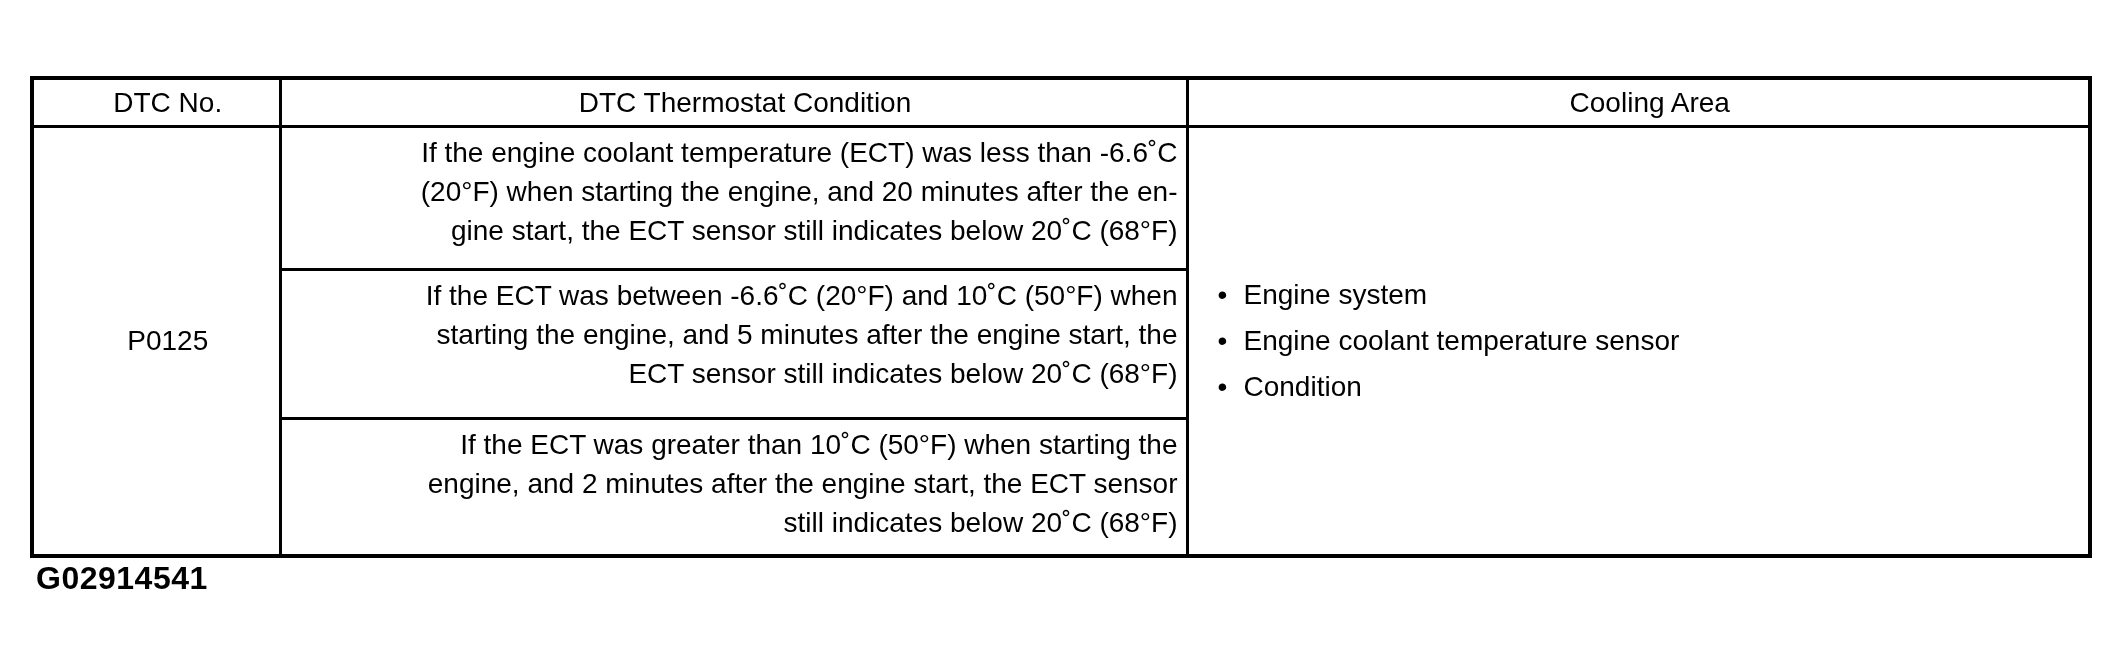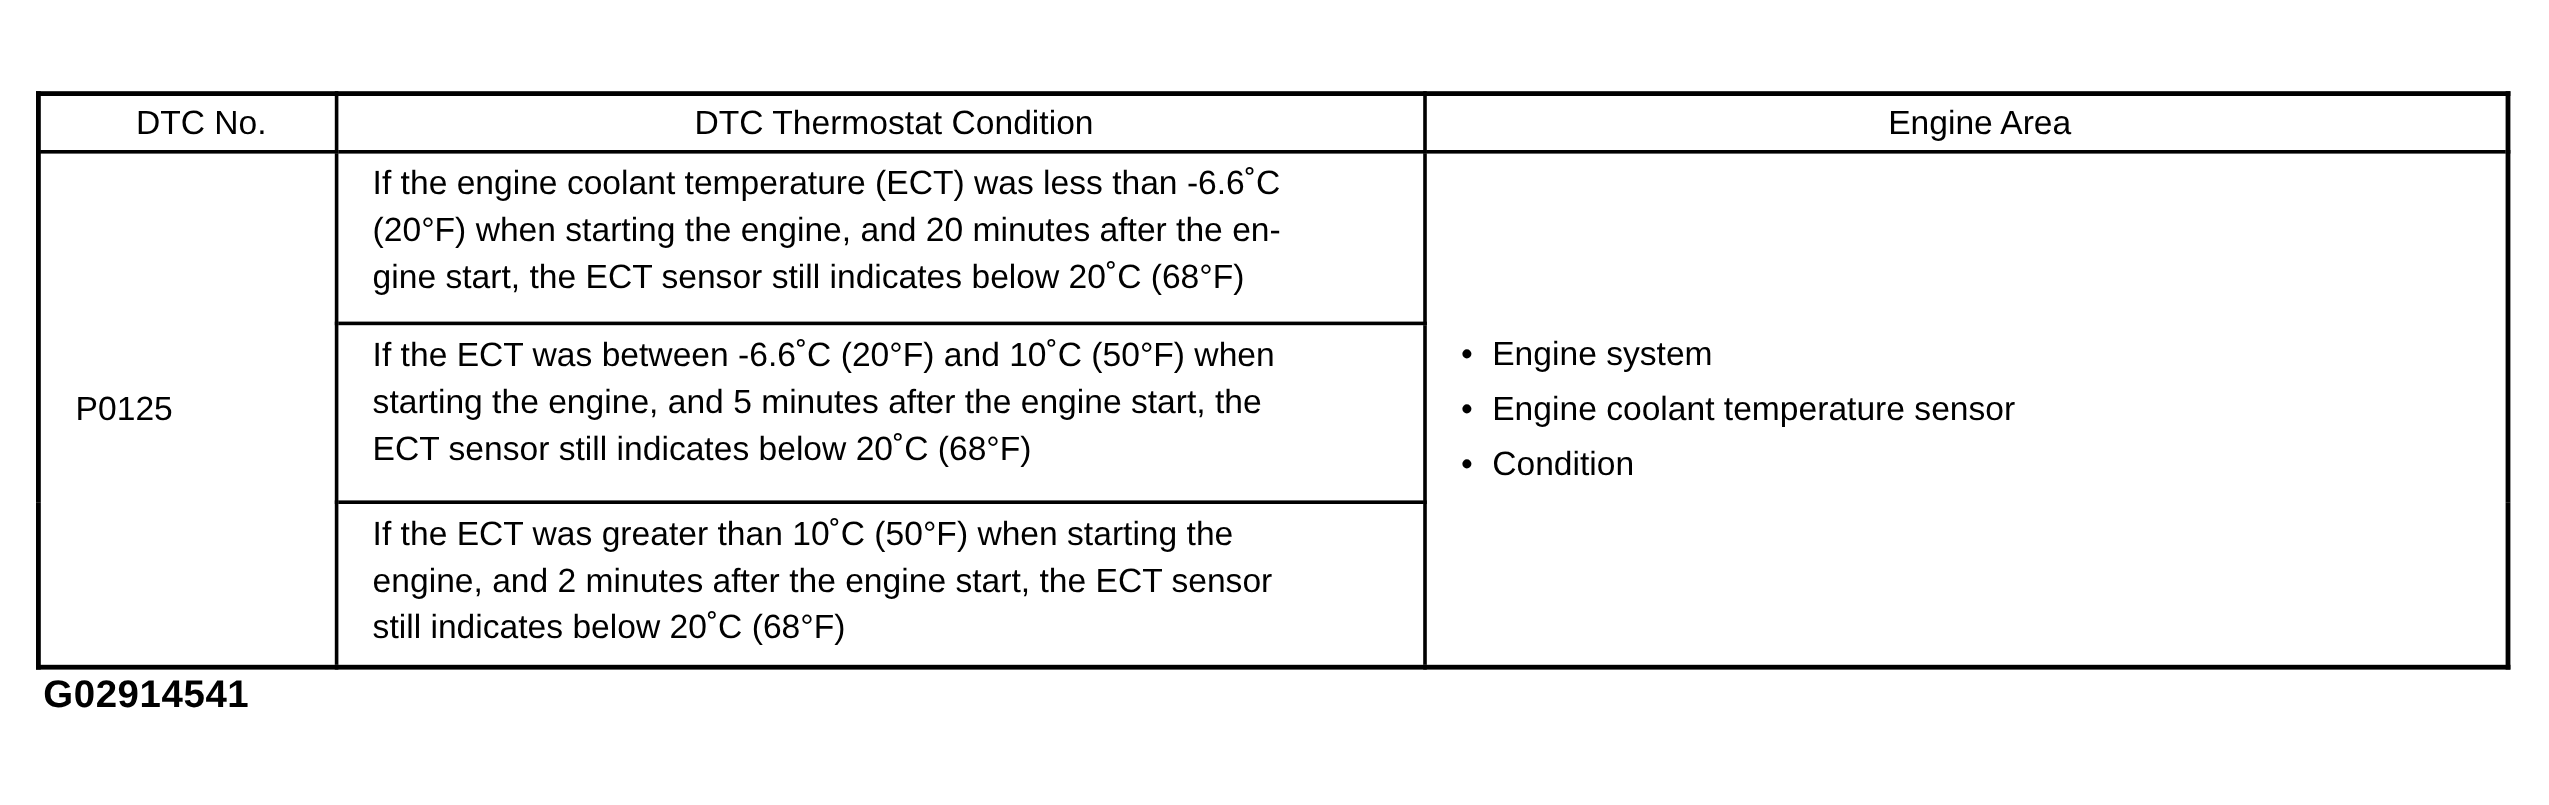--- a/index.html
+++ b/index.html
@@ -34,30 +34,32 @@
   }
   th.col-header {
     font-size: 28px;
     font-weight: normal;
     text-align: center;
     vertical-align: middle;
     height: 45px;
     padding: 0 6px;
   }
   td.dtc-no-cell {
+    text-align: center;
     vertical-align: middle;
     font-size: 28px;
     padding: 0 6px;
   }
   td.condition-cell {
     vertical-align: top;
     font-size: 28px;
     line-height: 39px;
     padding: 5px 8px 4px 12px;
     white-space: pre-line;
+    text-align: right;
   }
   td.condition-row-1 { height: 131px; }
   td.condition-row-2 { height: 137px; }
   td.condition-row-3 { height: 125px; margin-left: 40px; }
   td.trouble-cell {
     vertical-align: middle;
     padding: 0 10px 0 20px;
   }
   .trouble-item {
     font-size: 28px;
@@ -89,21 +91,21 @@
   <table class="dtc-table">
     <colgroup>
       <col style="width:248px">
       <col style="width:907px">
       <col style="width:903px">
     </colgroup>
     <thead>
       <tr>
         <th class="col-header">DTC No.</th>
         <th class="col-header">DTC Thermostat Condition</th>
-        <th class="col-header">Engine Area</th>
+        <th class="col-header">Cooling Area</th>
       </tr>
     </thead>
     <tbody>
       <tr>
         <td class="dtc-no-cell" rowspan="3">P0125</td>
         <td class="condition-cell condition-row-1">If the engine coolant temperature (ECT) was less than -6.6˚C
 (20°F) when starting the engine, and 20 minutes after the en-
 gine start, the ECT sensor still indicates below 20˚C (68°F)</td>
         <td class="trouble-cell" rowspan="3">
           <div class="trouble-item">

